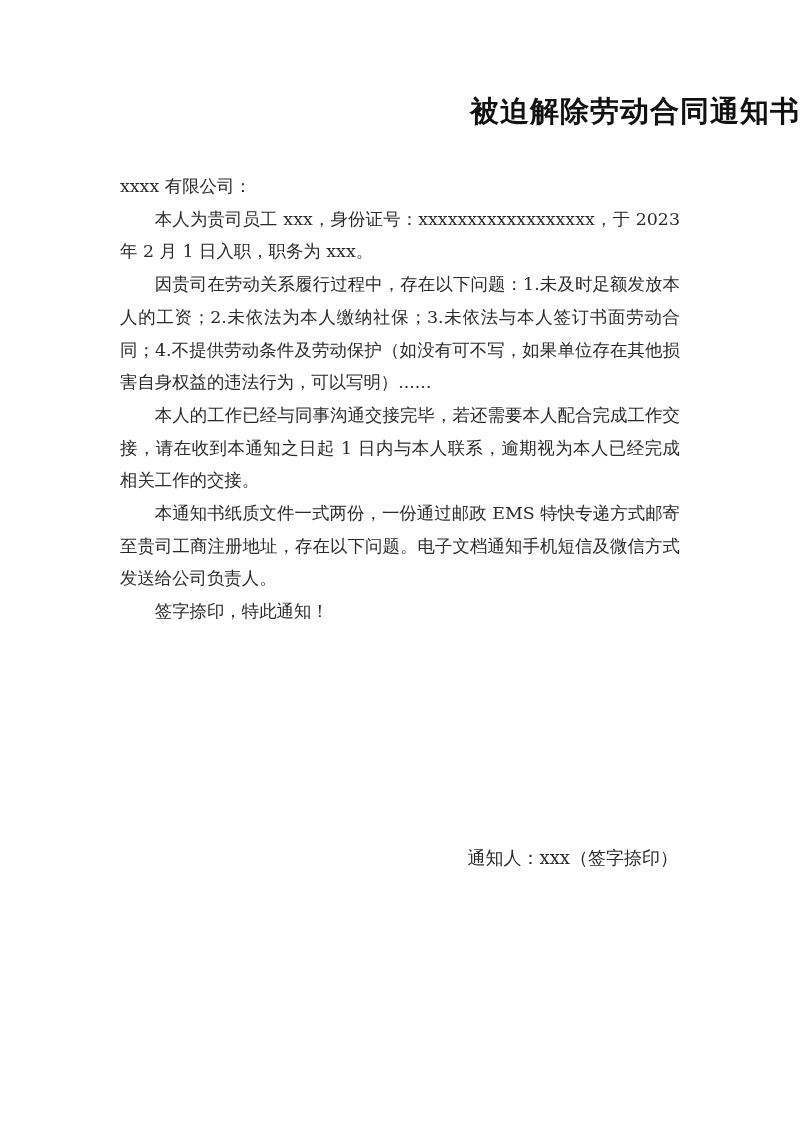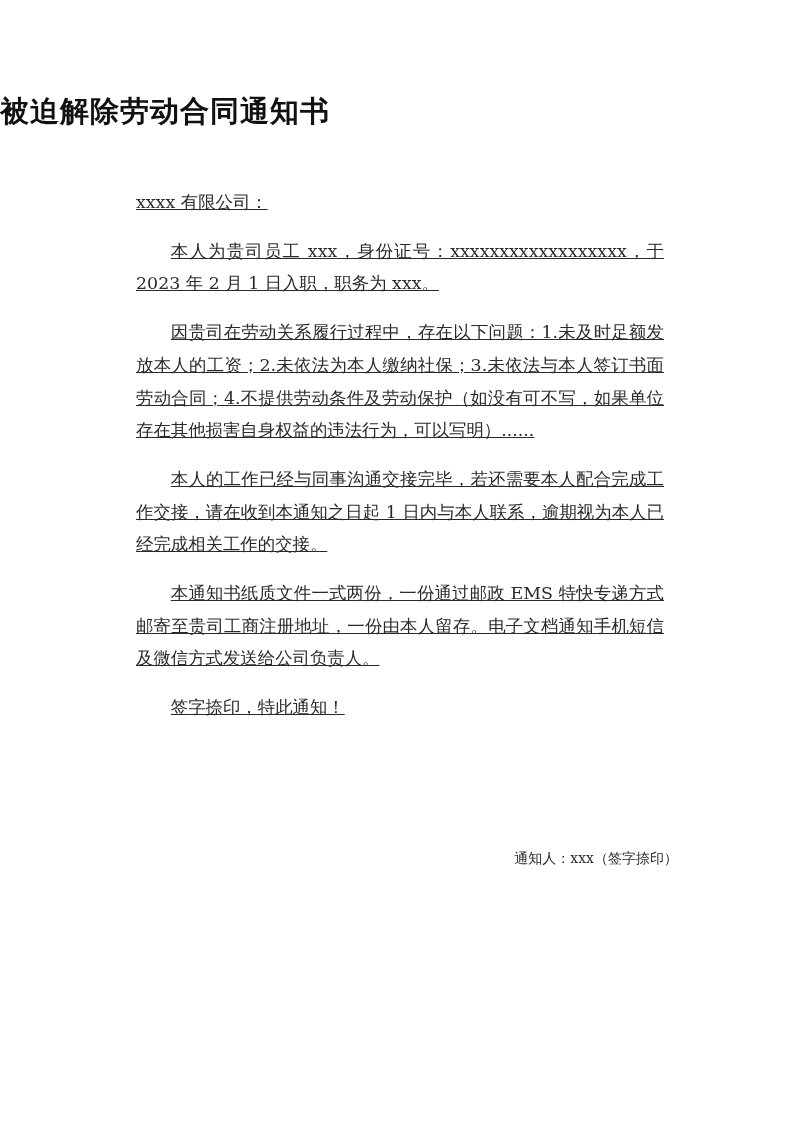--- a/index.html
+++ b/index.html
@@ -7,58 +7,58 @@
     width: 800px; height: 1132px;
     background: #ffffff;
     position: relative;
     overflow: hidden;
     font-family: "DejaVu Serif", "Liberation Serif", serif;
     color: #1e1e1e;
   }
   .title {
     position: absolute;
     left: 0; right: 0; top: 92px;
-    text-align: left;
+    text-align: right;
     font-family: "DejaVu Sans", "Liberation Sans", sans-serif;
     font-weight: bold;
     font-size: 29px;
     letter-spacing: 1px;
     color: #111111;
   }
   .body {
     position: absolute;
     left: 120px; top: 170px;
     width: 560px;
     font-size: 17.4px;
     line-height: 32.7px;
     text-align: justify;
     text-justify: inter-character;
     color: #2a2a2a;
   }
-  .body p { margin: 16px; text-decoration: underline; }
+  .body p { margin: 0; }
   .indent { text-indent: 2em; }
   .sign {
     position: absolute;
     right: 122px; top: 842px;
-    font-size: 14px;
+    font-size: 18px;
     line-height: 32px;
     text-align: right;
     color: #2a2a2a;
   }
   .sign div { white-space: nowrap; }
 </style>
 </head>
 <body>
 
 <div class="title">被迫解除劳动合同通知书</div>
 
 <div class="body">
   <p>xxxx 有限公司：</p>
   <p class="indent">本人为贵司员工 xxx，身份证号：xxxxxxxxxxxxxxxxxx，于 2023 年 2 月 1 日入职，职务为 xxx。</p>
   <p class="indent">因贵司在劳动关系履行过程中，存在以下问题：1.未及时足额发放本人的工资；2.未依法为本人缴纳社保；3.未依法与本人签订书面劳动合同；4.不提供劳动条件及劳动保护（如没有可不写，如果单位存在其他损害自身权益的违法行为，可以写明）......</p>
   <p class="indent">本人的工作已经与同事沟通交接完毕，若还需要本人配合完成工作交接，请在收到本通知之日起 1 日内与本人联系，逾期视为本人已经完成相关工作的交接。</p>
-  <p class="indent">本通知书纸质文件一式两份，一份通过邮政 EMS 特快专递方式邮寄至贵司工商注册地址，一份由本人留存。电子文档通知手机短信及微信方式发送给公司负责人。</p>
+  <p class="indent">本通知书纸质文件一式两份，一份通过邮政 EMS 特快专递方式邮寄至贵司工商注册地址，存在以下问题。电子文档通知手机短信及微信方式发送给公司负责人。</p>
   <p class="indent">签字捺印，特此通知！</p>
 </div>
 
 <div class="sign">
   <div>通知人：xxx（签字捺印）</div>
 </div>
 
 </body></html>

